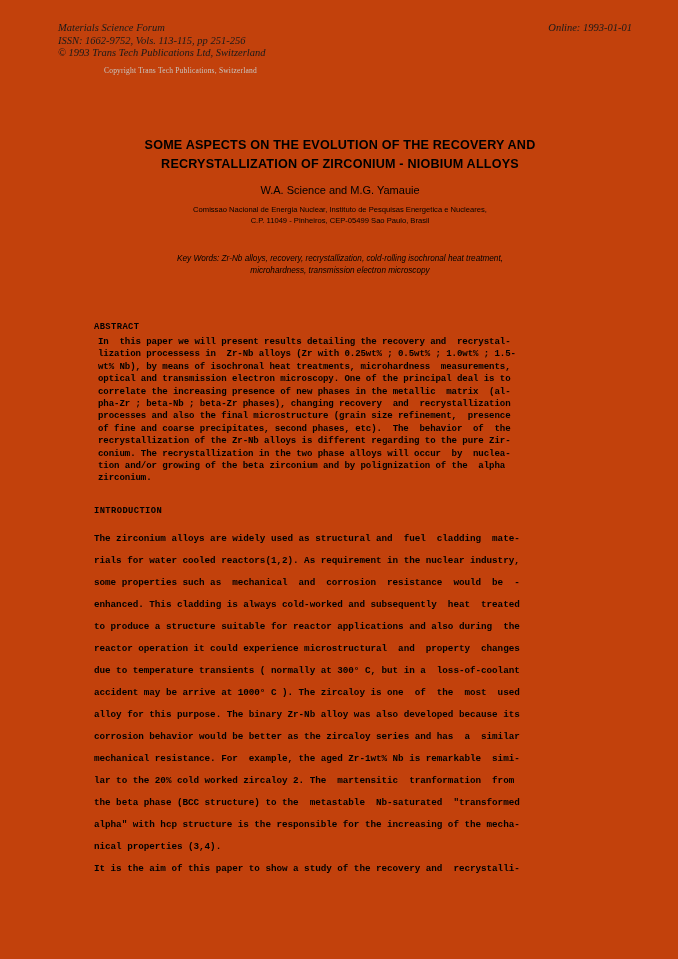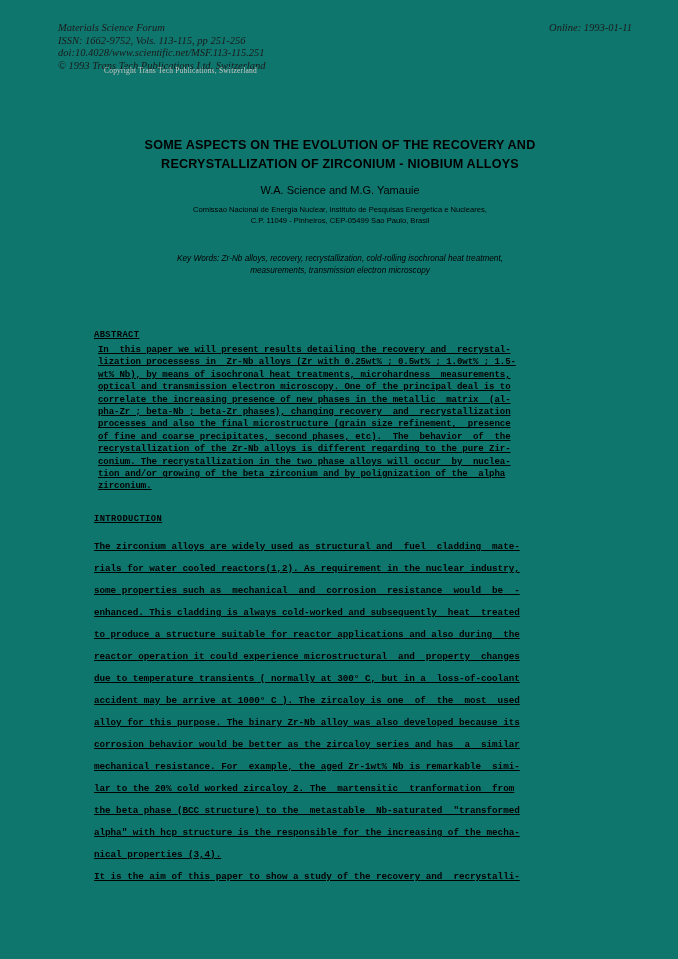--- a/index.html
+++ b/index.html
@@ -11,21 +11,21 @@
     width: 678px;
     height: 959px;
     position: relative;
     font-family: "Liberation Serif", serif;
     color: #000000;
     overflow: hidden;
   }
   .page {
     position: absolute;
     inset: 0;
-    background: #0f766e;
+    background: #c2410c;
   }
 
   
   .header {
     position: absolute;
     top: 22px;
     left: 58px;
     right: 46px;
     display: flex;
     justify-content: space-between;
@@ -106,27 +106,26 @@
     font-family: "Liberation Sans", sans-serif;
     font-style: italic;
     font-size: 8.2px;
     line-height: 12px;
     color: #000;
   }
 
   
   .body-col {
     position: absolute;
-    top: 330px;
+    top: 322px;
     left: 94px;
     width: 492px;
     font-family: "Liberation Mono", monospace;
     font-size: 9.1px;
     color: #000;
-    text-decoration: underline;
   }
   .sec-head {
     font-family: "Liberation Mono", monospace;
     font-weight: bold;
     font-size: 8.8px;
     letter-spacing: 0.4px;
     margin: 0 0 3px 0;
   }
   .abstract-body {
     font-weight: bold;
@@ -152,37 +151,36 @@
 </style>
 </head>
 <body>
 
 <div class="page">
 
   <div class="header">
     <div class="header-left">
       <div>Materials Science Forum</div>
       <div>ISSN: 1662-9752, Vols. 113-115, pp 251-256</div>
-      <div>doi:10.4028/www.scientific.net/MSF.113-115.251</div>
       <div>© 1993 Trans Tech Publications Ltd, Switzerland</div>
     </div>
-    <div class="header-right">Online: 1993-01-11</div>
+    <div class="header-right">Online: 1993-01-01</div>
   </div>
 
   <div class="faded-copyright">Copyright Trans Tech Publications, Switzerland</div>
 
   <div class="title">SOME ASPECTS ON THE EVOLUTION OF THE RECOVERY AND RECRYSTALLIZATION OF ZIRCONIUM - NIOBIUM ALLOYS</div>
 
   <div class="authors">W.A. Science and M.G. Yamauie</div>
 
   <div class="affiliation" style="white-space: pre-line;">Comissao Nacional de Energia Nuclear, Instituto de Pesquisas Energetica e Nucleares,
 C.P. 11049 - Pinheiros, CEP-05499 Sao Paulo, Brasil</div>
 
   <div class="keywords" style="white-space: pre-line;">Key Words: Zr-Nb alloys, recovery, recrystallization, cold-rolling isochronal heat treatment,
-measurements, transmission electron microscopy</div>
+microhardness, transmission electron microscopy</div>
 
   <div class="body-col">
     <div class="sec-head">ABSTRACT</div>
     <div class="abstract-body">In  this paper we will present results detailing the recovery and  recrystal-
 lization processess in  Zr-Nb alloys (Zr with 0.25wt% ; 0.5wt% ; 1.0wt% ; 1.5-
 wt% Nb), by means of isochronal heat treatments, microhardness  measurements,
 optical and transmission electron microscopy. One of the principal deal is to
 correlate the increasing presence of new phases in the metallic  matrix  (al-
 pha-Zr ; beta-Nb ; beta-Zr phases), changing recovery  and  recrystallization
 processes and also the final microstructure (grain size refinement,  presence

